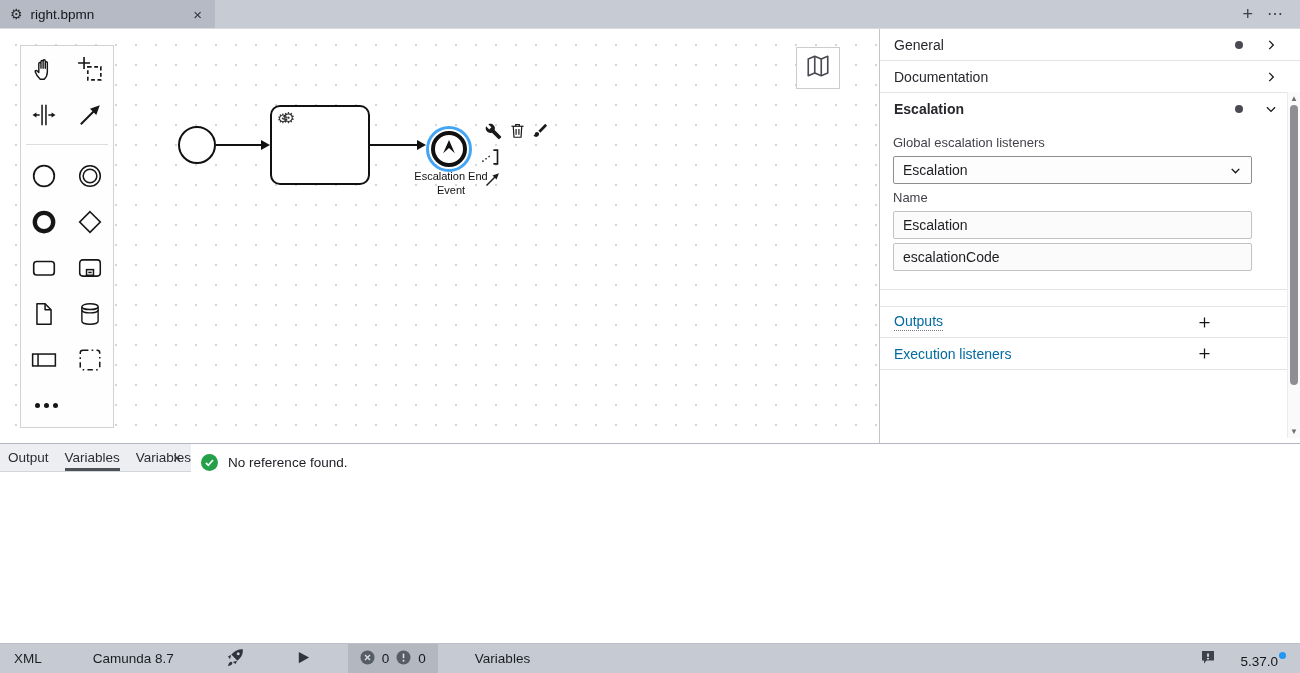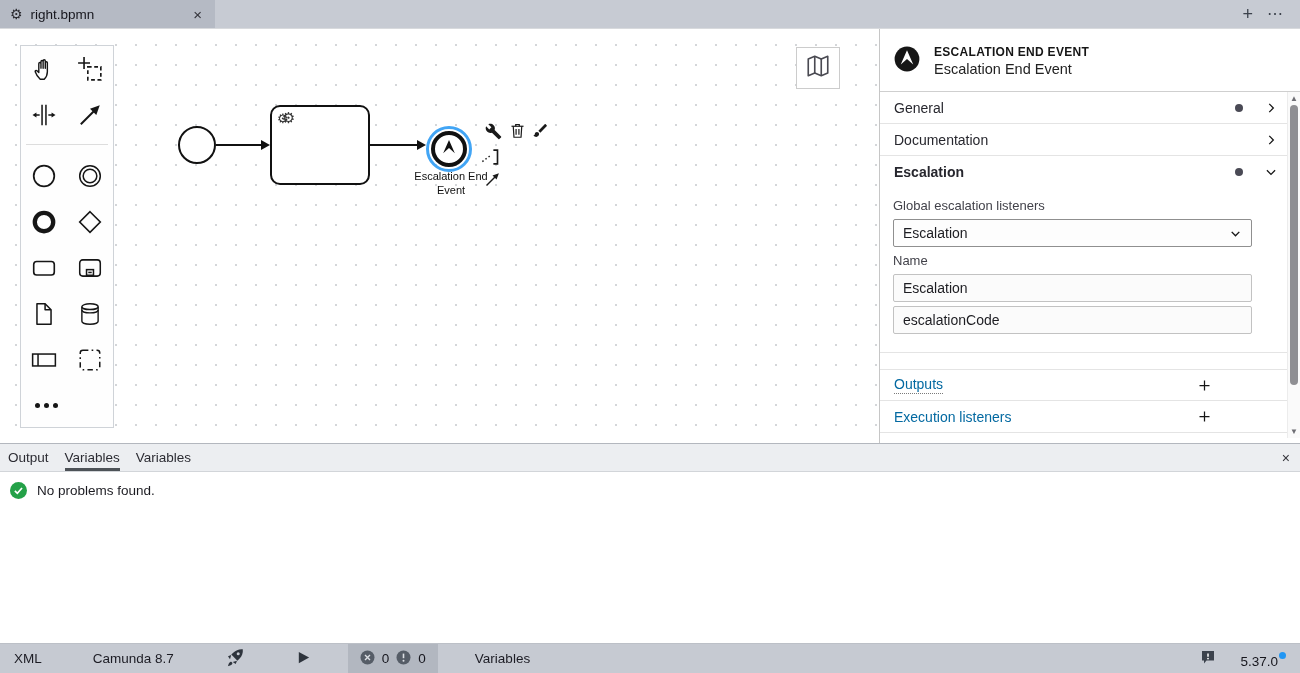--- a/index.html
+++ b/index.html
@@ -105,21 +105,21 @@
   .pp-scroll { position:absolute; right:0; top:63px; width:13px; height:346px;
     background:#fafafa; border-left:1px solid #ececec; }
   .pp-scroll .arr { position:absolute; left:0; width:12px; text-align:center;
     font-size:8px; color:#6e6e74; }
   .pp-scroll .up { top:2px; } .pp-scroll .down { bottom:2px; }
   .pp-thumb { position:absolute; left:2px; top:13px; width:8px; height:280px;
     background:#8f8f93; border-radius:5px; }
 
   
   .bottom { height:200px; border-top:1px solid #b3b7be; display:flex;
-    flex-direction:column; background:#fff; }
+    flex-direction:row; background:#fff; }
   .bp-tabs { height:28px; background:#eceef1; border-bottom:1px solid #d2d5d9;
     display:flex; align-items:stretch; padding-left:8px; gap:16px; position:relative; }
   .bp-tab { display:flex; align-items:center; font-size:13.5px; color:#2c2c33;
     cursor:pointer; border-bottom:3px solid transparent; padding-top:2px; }
   .bp-tab.active { border-bottom-color:#4d5257; }
   .bp-close { position:absolute; right:10px; top:0; bottom:0; display:flex;
     align-items:center; font-size:14px; color:#33333a; cursor:pointer; }
   .bp-content { flex:1; background:#fff; padding:10px 0 0 10px; display:flex;
     align-items:flex-start; gap:10px; }
   .bp-msg { font-size:13.5px; color:#1c1c22; padding-top:1px; }
@@ -338,30 +338,20 @@
 
     <div class="minimap-btn">
       <span><svg width="26" height="26" viewBox="0 0 24 24" fill="none" stroke="#4a4a52" stroke-width="1.5" stroke-linejoin="round">
             <path d="M3 5.5 9 3l6 2.5L21 3v15.5L15 21l-6-2.5L3 21z"></path>
             <path d="M9 3v15.5M15 5.5V21"></path>
           </svg></span>
     </div>
   </div>
 
   <div class="props">
-    <div class="pp-header">
-      <span><svg width="28" height="28" viewBox="0 0 26 26">
-            <circle cx="13" cy="13" r="11.5" fill="#161616"></circle>
-            <polygon points="13,4.8 18.8,18.2 13,13 7.2,18.2" fill="#fff"></polygon>
-          </svg></span>
-      <div class="pp-h-texts">
-        <span class="pp-h-type">ESCALATION END EVENT</span>
-        <span class="pp-h-name">Escalation End Event</span>
-      </div>
-    </div>
 
     <div class="pp-body">
       <div class="pp-row">
         <span class="lbl">General</span>
         <span class="spacer"></span>
         <span class="dot"></span>
         <span class="chev">
             <svg width="14" height="14" viewBox="0 0 24 24" fill="none" stroke="#161616" stroke-width="2.2">
               <polyline points="9,5 16,12 9,19"></polyline>
             </svg>
@@ -437,21 +427,21 @@
     <div class="bp-tab">
         <span>Variables</span>
       </div>
     <span class="bp-close">×</span>
   </div>
   <div class="bp-content">
     <span><svg width="17" height="17" viewBox="0 0 16 16">
           <circle cx="8" cy="8" r="8" fill="#24a148"></circle>
           <path d="M4.6 8.3l2.3 2.3 4.4-4.9" stroke="#fff" stroke-width="1.6" fill="none"></path>
         </svg></span>
-    <span class="bp-msg">No problems found.</span>
+    <span class="bp-msg">No reference found.</span>
   </div>
 </div>
 
 <div class="statusbar">
   <div class="sb-item">
       <span>XML</span>
     </div>
   <div class="sb-item">
       <span>Camunda 8.7</span>
     </div>

